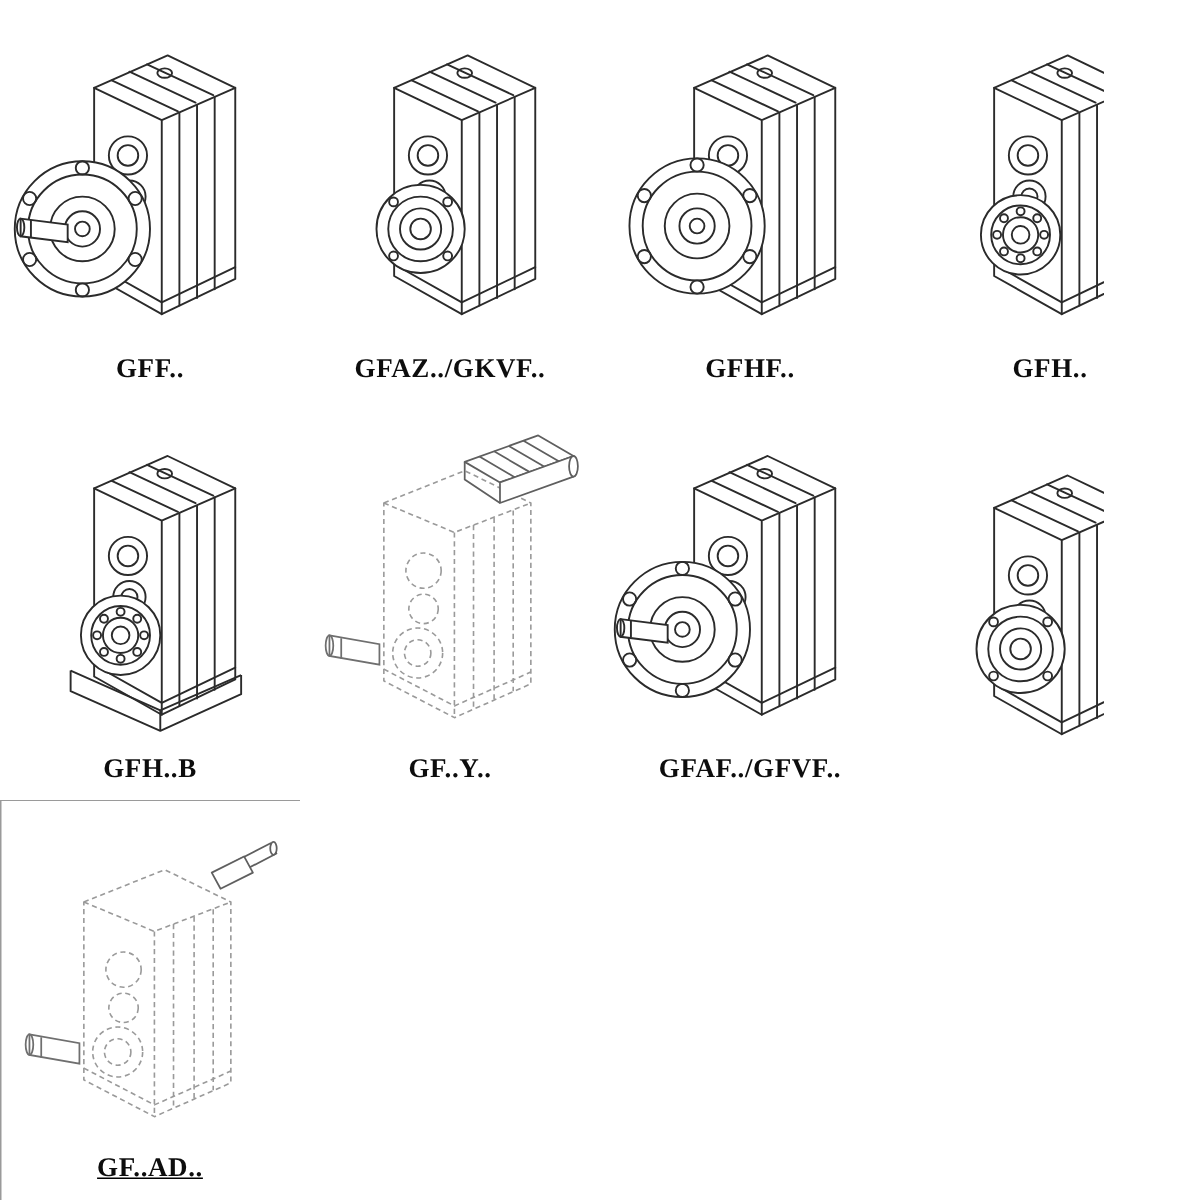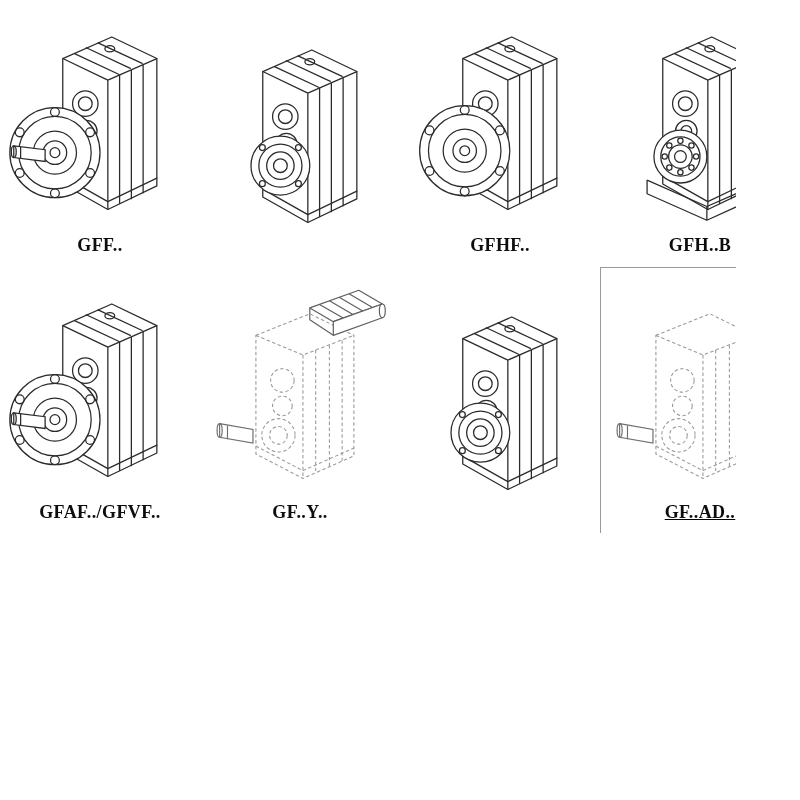--- a/index.html
+++ b/index.html
@@ -151,63 +151,71 @@
       <use href="#shaft-out"></use>
     </svg>
     <figcaption class="label">GFF..</figcaption>
   </figure>
 
   <figure class="cell">
     <svg class="drawing" viewBox="0 0 200 222">
       <use href="#housing-solid"></use>
       <use href="#hollow-rings"></use>
     </svg>
+    <figcaption class="label">GFAZ../GKVF..</figcaption>
   </figure>
 
 
   <figure class="cell">
     <svg class="drawing" viewBox="0 0 200 222">
       <use href="#housing-solid"></use>
       <use href="#flange-front" transform="translate(10,-2)"></use>
     </svg>
     <figcaption class="label">GFHF..</figcaption>
   </figure>
 
+  <figure class="cell">
+    <svg class="drawing" viewBox="0 0 200 222">
+      <use href="#housing-solid"></use>
+      <use href="#bearing-rings"></use>
+    </svg>
+    <figcaption class="label">GFH..</figcaption>
+  </figure>
 
   <figure class="cell">
     <svg class="drawing" viewBox="0 0 200 222">
       <use href="#housing-solid"></use>
       <use href="#bearing-rings"></use>
       <use href="#foot-base"></use>
     </svg>
     <figcaption class="label">GFH..B</figcaption>
   </figure>
 
-
-  <figure class="cell">
-    <svg class="drawing" viewBox="0 0 200 222">
-      <use href="#housing-solid"></use>
-      <use href="#flange-front"></use>
-      <use href="#shaft-out"></use>
-    </svg>
-    <figcaption class="label">GFAF../GFVF..</figcaption>
-  </figure>
 
   <figure class="cell">
     <svg class="drawing" viewBox="0 0 200 222">
       <use href="#housing-dashed"></use>
       <use href="#motor-top"></use>
       <use href="#shaft-left"></use>
     </svg>
     <figcaption class="label">GF..Y..</figcaption>
   </figure>
 
   <figure class="cell">
     <svg class="drawing" viewBox="0 0 200 222">
       <use href="#housing-solid"></use>
+      <use href="#flange-front"></use>
+      <use href="#shaft-out"></use>
+    </svg>
+    <figcaption class="label">GFAF../GFVF..</figcaption>
+  </figure>
+
+  <figure class="cell">
+    <svg class="drawing" viewBox="0 0 200 222">
+      <use href="#housing-solid"></use>
       <use href="#hollow-rings"></use>
     </svg>
   </figure>
 
 
   <figure class="cell boxed">
     <svg class="drawing" viewBox="0 0 200 222">
       <use href="#housing-dashed"></use>
       <use href="#shaft-top"></use>
       <use href="#shaft-left"></use>

